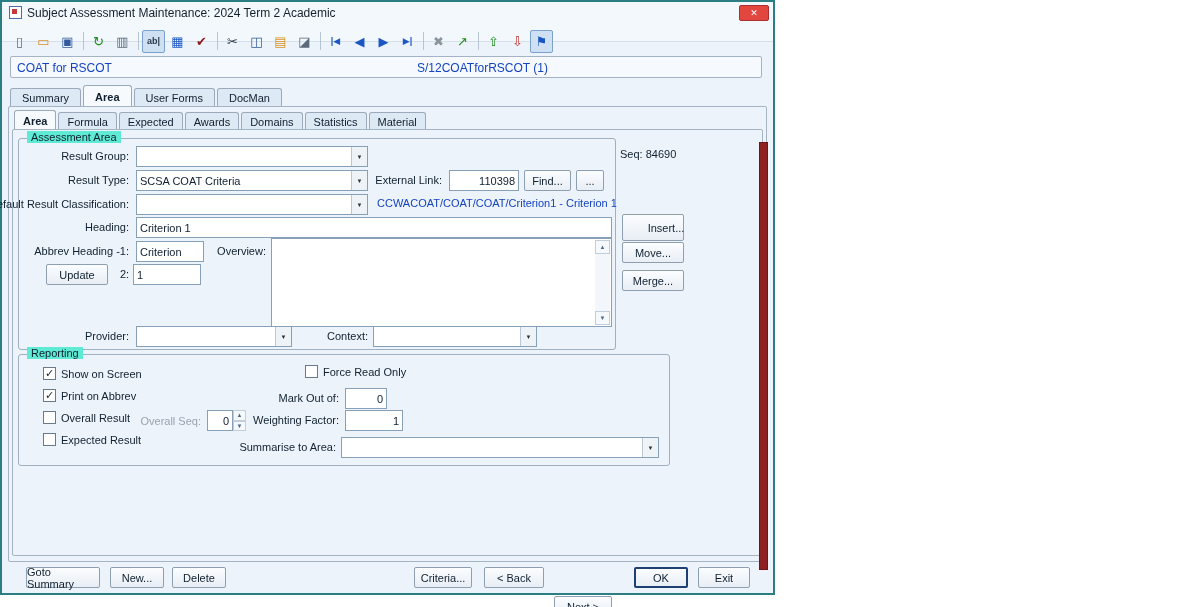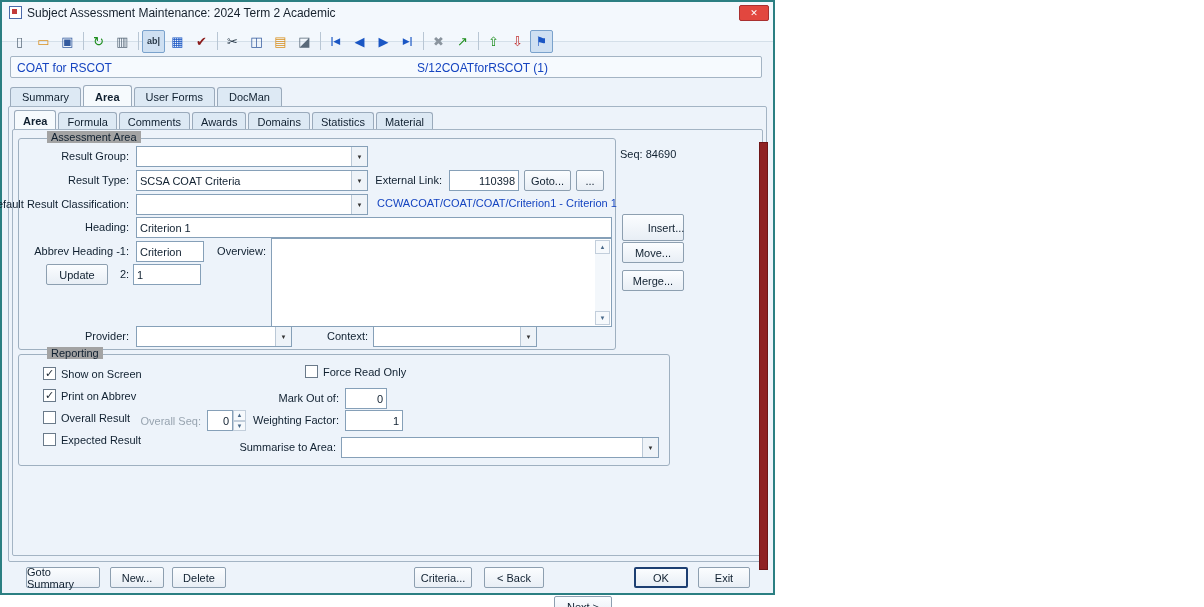--- a/index.html
+++ b/index.html
@@ -36,21 +36,21 @@
   .dd-btn{ width:16px; align-self:stretch; background:#eef3f8; border-left:1px solid #bac8d6;
     display:flex; align-items:center; justify-content:center; }
   .dd-btn::before{ content:"▼"; font-size:6px; color:#333; }
 
   .cbrow{ position:absolute; display:flex; align-items:center; white-space:nowrap; }
   .cb{ width:13px; height:13px; background:#fff; border:1px solid #6a7a8a; margin-right:5px;
     display:inline-flex; align-items:center; justify-content:center; flex:none; }
   .cb.checked::before{ content:"✓"; font-size:11px; font-weight:700; color:#18232e; margin-top:-1px; }
 
   .gbox{ position:absolute; border:1px solid #9fb0c0; border-radius:3px; }
-  .glab{ position:absolute; top:-8px; left:8px; background:#a3a3a3; padding:0 4px;margin-left:20px; }
+  .glab{ position:absolute; top:-8px; left:8px; background:#5eead4; padding:0 4px; }
 
   
   .grid{ position:absolute; background:#fff; border:1px solid #7e8e9e; }
   .g-head{ position:absolute; left:0; top:0; right:16px; height:17px; display:flex;
     background:#fdfdfe; border-bottom:1px solid #aab6c2; }
   .g-c{ border-right:1px solid #c4ccd4; padding:0 3px; display:flex; align-items:center;
     overflow:hidden; white-space:nowrap; }
   .g-body{ position:absolute; left:0; top:17px; right:16px; bottom:16px; background:#fff; overflow:hidden; }
   .g-body .g-c{ border-right:1px solid #e2e8ee; }
   .g-row{ display:flex; height:17px; }
@@ -78,21 +78,21 @@
   .tbi{ width:23px; height:23px; display:flex; align-items:center; justify-content:center;
     font-size:13px; border:1px solid transparent; border-radius:2px; margin-right:1px; }
   .tbi.pressed{ background:var(--toolbar_pressed); border-color:#7aa2cc; }
   .tbi.small{ font-size:9px; font-weight:700; }
   .tbsep{ width:1px; height:18px; background:#b8c6d4; margin:0 3px; }
   .tc-slate{color:#5a6a7a;} .tc-amber{color:#d89020;} .tc-navy{color:#335a9e;}
   .tc-green{color:#1f8f1f;} .tc-blue{color:#1a56c4;} .tc-dark{color:#2a3a4a;}
   .tc-darkred{color:#8b1a1a;} .tc-gray{color:#8a949e;} .tc-red{color:#c03030;}
 
   
-  .tabrow{ position:absolute; display:flex; align-items:flex-start; }
+  .tabrow{ position:absolute; display:flex; align-items:center; }
   .tab{ height:19px; display:inline-flex; align-items:center; padding:0 11px;
     border:1px solid #9aaabb; border-bottom:none; background:#dde9f4; margin-right:2px;
     border-radius:3px 3px 0 0; margin-top:2px; }
   .tab.active{ height:22px; background:#f6fafd; font-weight:700; margin-top:0; }
   .subtab{ height:18px; padding:0 8px; }
   .subtab.active{ height:20px; }
   .prect{ position:absolute; border:1px solid #a4b4c4; border-radius:2px; }
 
   .close-btn{ position:absolute; right:4px; top:3px; width:30px; height:16px; background:var(--close_button);
     border:1px solid #a93030; border-radius:2px; display:flex; align-items:center; justify-content:center; }
@@ -253,21 +253,21 @@
     <div class="tab">Summary</div>
     <div class="tab active">Area</div>
     <div class="tab">User Forms</div>
     <div class="tab">DocMan</div>
   </div>
   <div class="prect" style="left:6px;top:104px;width:759px;height:456px;"></div>
 
   <div class="tabrow" style="left:12px;top:108px;">
     <div class="tab subtab active">Area</div>
     <div class="tab subtab">Formula</div>
-    <div class="tab subtab">Comments</div>
+    <div class="tab subtab">Expected</div>
     <div class="tab subtab">Awards</div>
     <div class="tab subtab">Domains</div>
     <div class="tab subtab">Statistics</div>
     <div class="tab subtab">Material</div>
   </div>
   <div class="prect" style="left:10px;top:127px;width:751px;height:427px;"></div>
 
   <div class="gbox" style="left:16px;top:136px;width:598px;height:212px;">
     <span class="glab">Assessment Area</span>
 
@@ -277,21 +277,21 @@
       <span class="dd-btn"></span>
     </div>
 
     <span class="al" style="right:486px;top:35px;">Result Type:</span>
     <div class="dd" style="left:117px;top:31px;width:232px;">
       <span class="dd-val">SCSA COAT Criteria</span>
       <span class="dd-btn"></span>
     </div>
     <span class="al" style="right:173px;top:35px;">External Link:</span>
     <input class="tin num" style="left: 430px; top: 31px; width: 70px;" value="110398">
-    <div class="btn" style="left:505px;top:31px;width:47px;height:21px;">Goto...</div>
+    <div class="btn" style="left:505px;top:31px;width:47px;height:21px;">Find...</div>
     <div class="btn" style="left:557px;top:31px;width:28px;height:21px;">...</div>
 
     <span class="al" style="right:486px;top:59px;">Default Result Classification:</span>
     <div class="dd" style="left:117px;top:55px;width:232px;">
       <span class="dd-val"></span>
       <span class="dd-btn"></span>
     </div>
     <span class="al link" style="left:358px;top:58px;">CCWACOAT/COAT/COAT/Criterion1 - Criterion 1</span>
 
     <span class="al" style="right:486px;top:82px;">Heading:</span>

